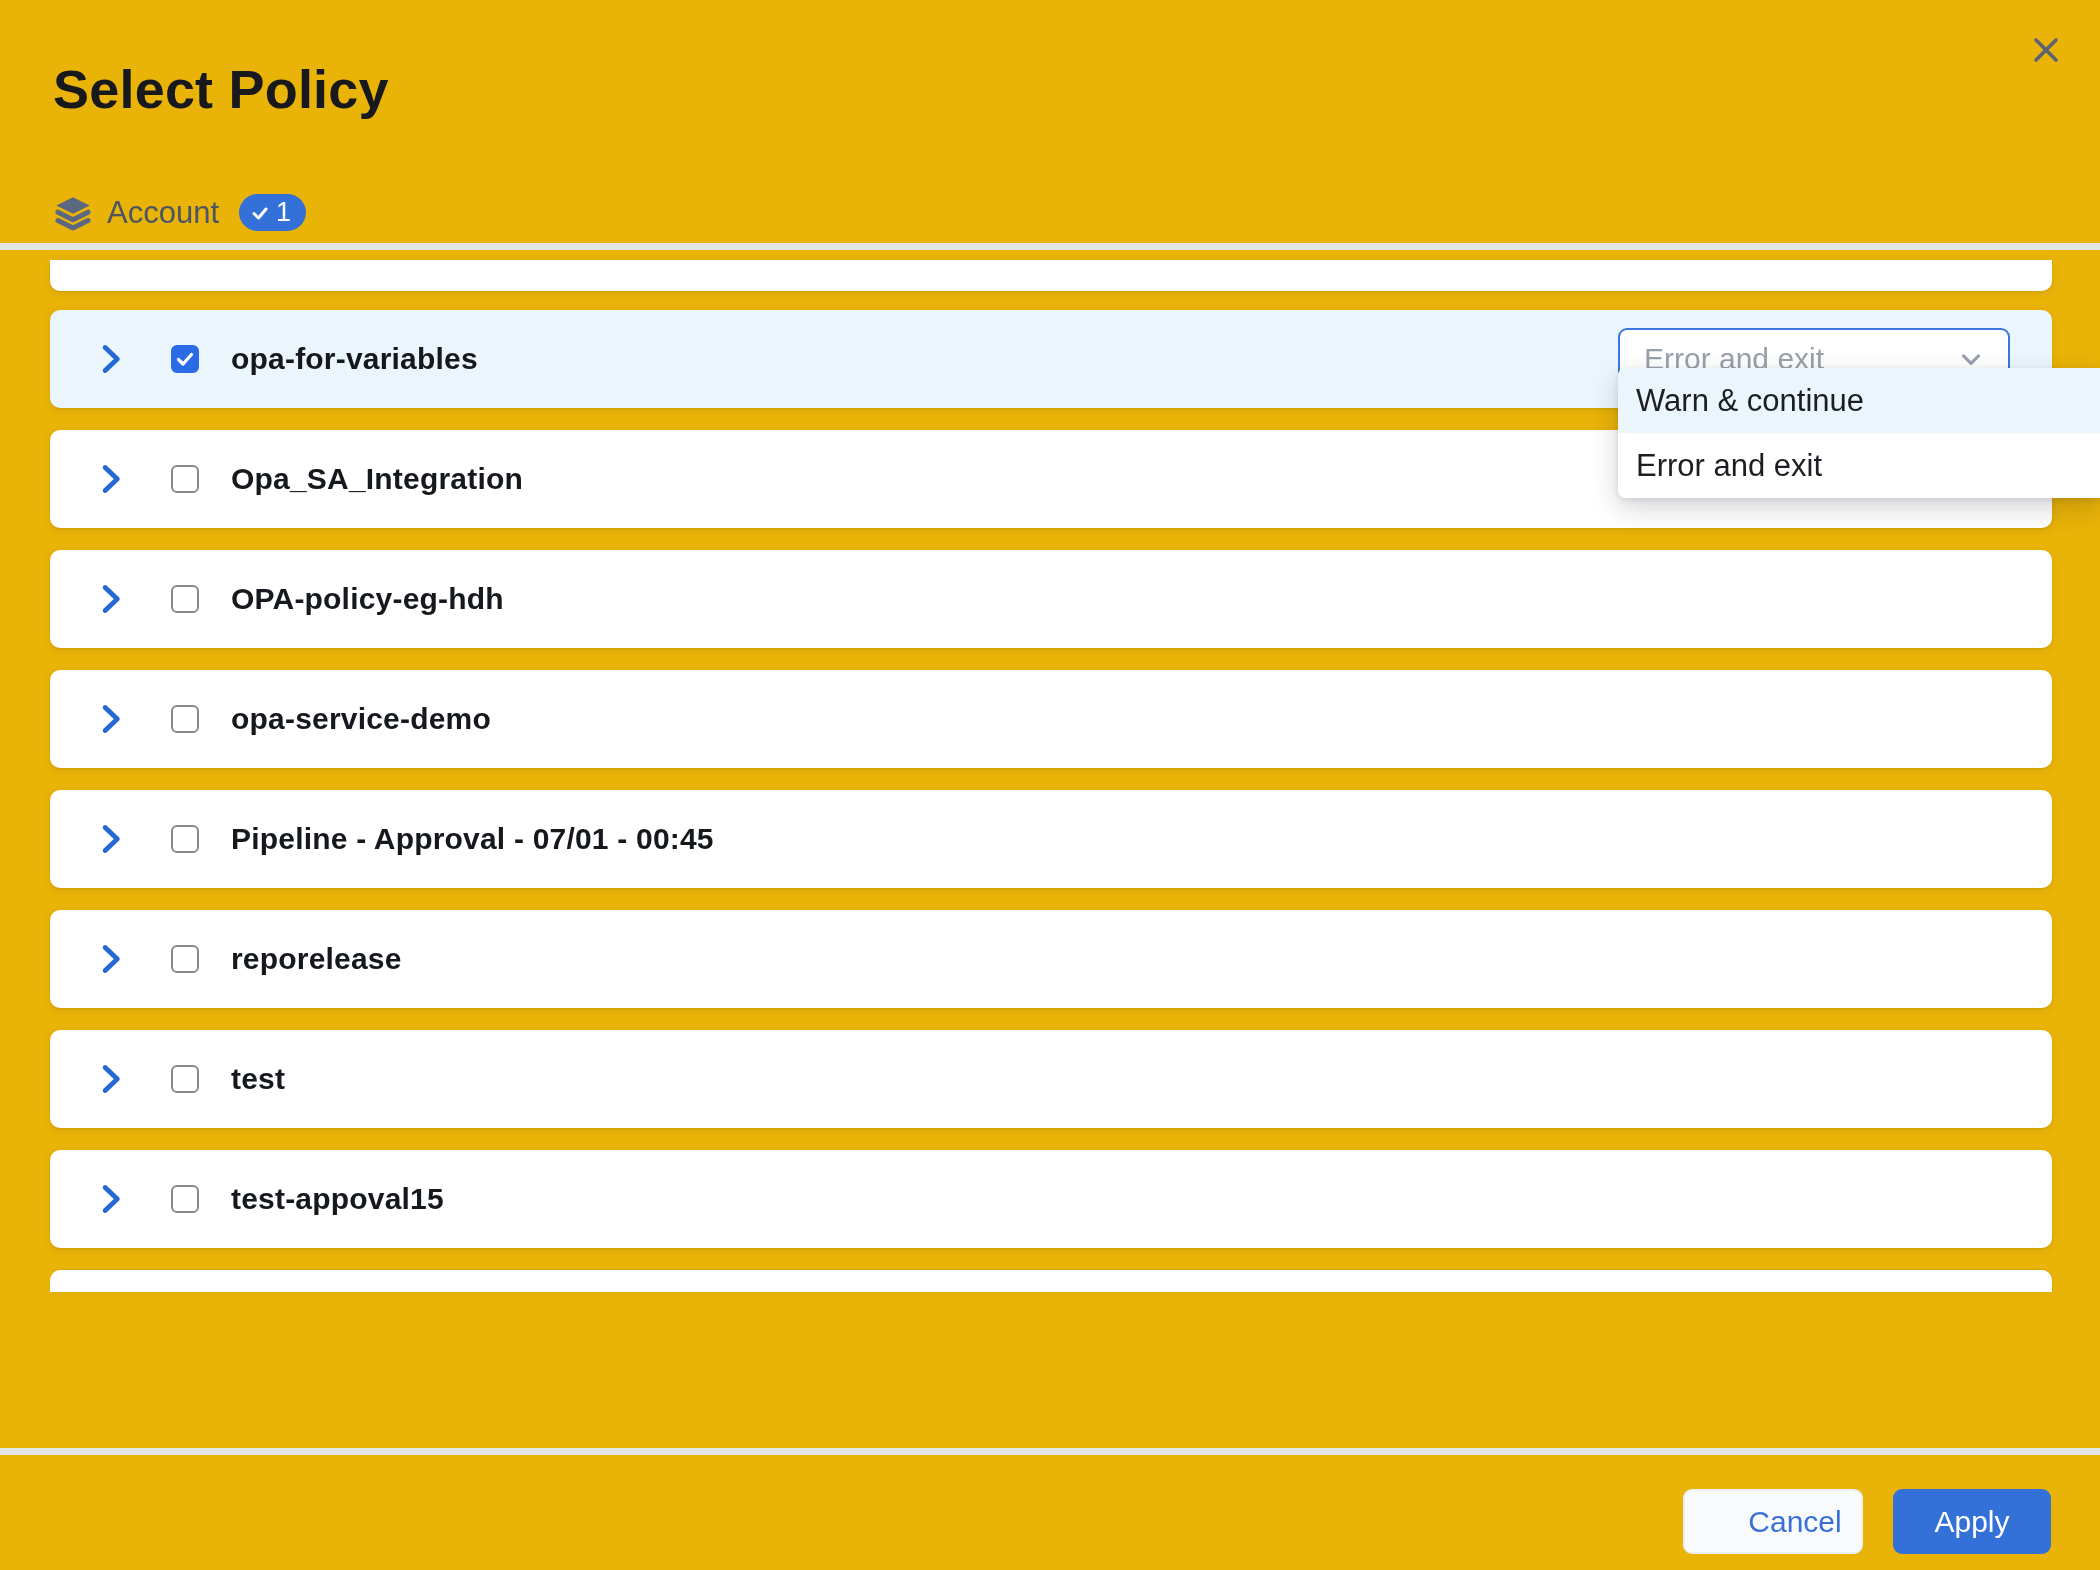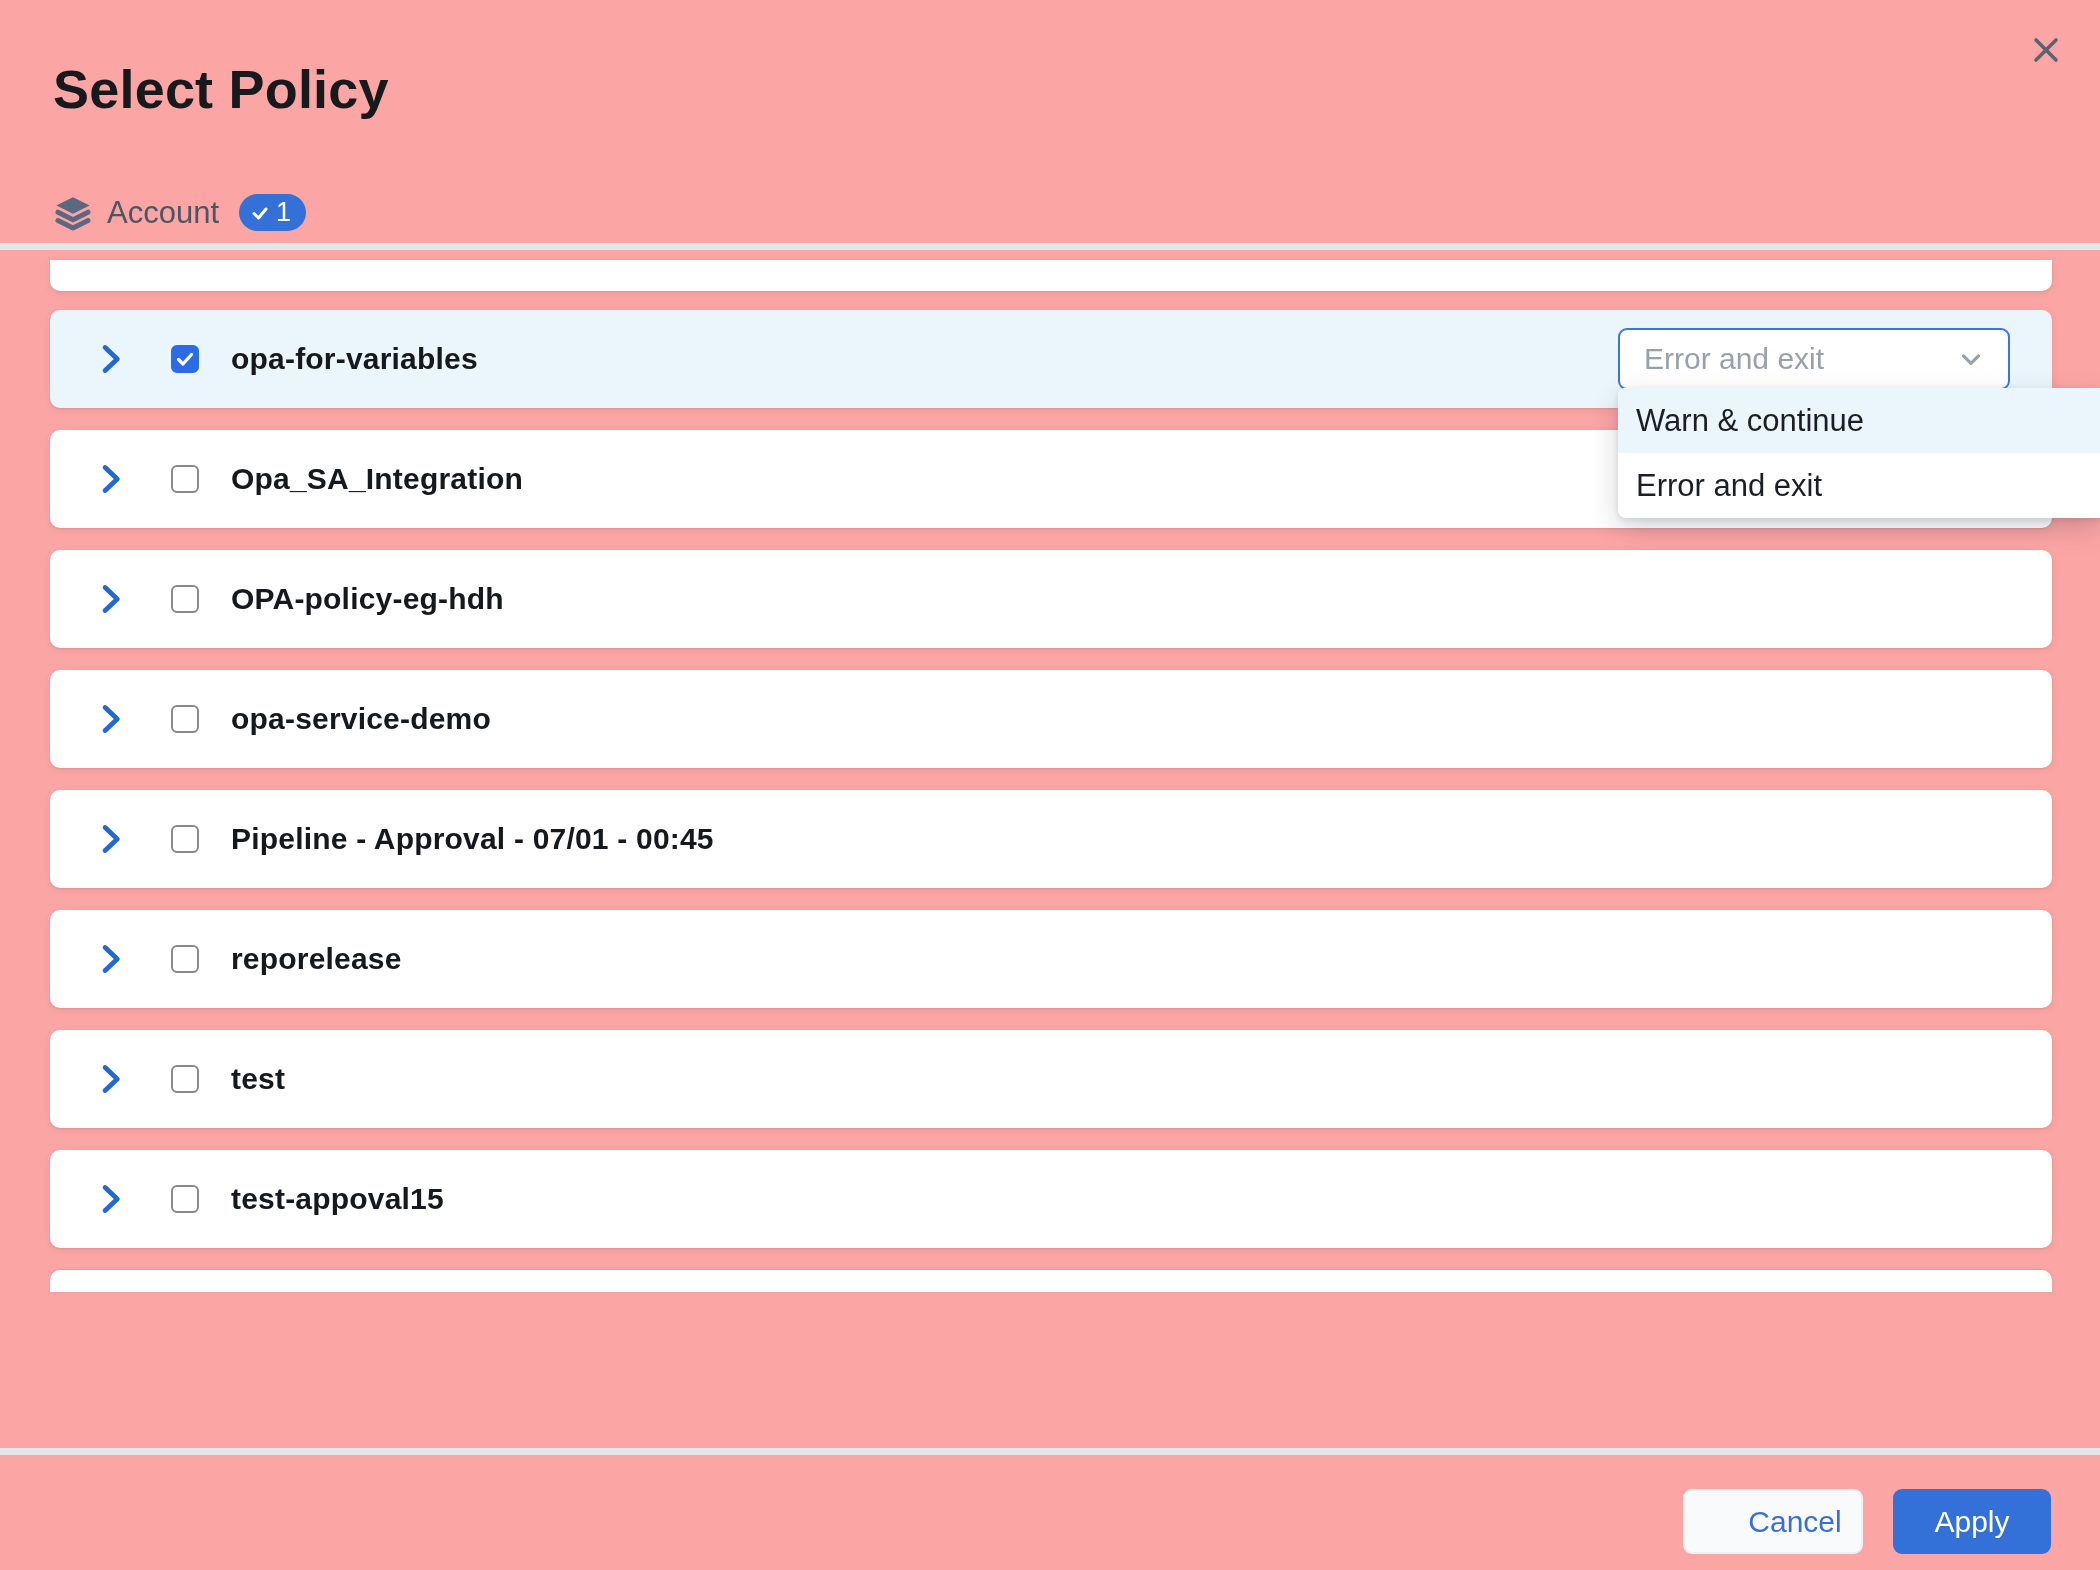--- a/index.html
+++ b/index.html
@@ -11,21 +11,21 @@
     --icon-slate:#5b6373;
     --divider:#e4e5e7;
     --label:#15181c;
     --muted:#98a0ac;
     --select-border:#3b76e0;
     --card-shadow:0 1px 2px rgba(16,24,40,.07), 0 2px 8px rgba(16,24,40,.08);
   }
   *{margin:0;padding:0;box-sizing:border-box;}
   html,body{width:2100px;height:1570px;}
   body{font-family:"Liberation Sans","DejaVu Sans",sans-serif;background:#fff;}
-  .stage{position:relative;width:2100px;height:1570px;background:#fca5a5;overflow:hidden;}
+  .stage{position:relative;width:2100px;height:1570px;background:#eab308;overflow:hidden;}
 
   
   .title{position:absolute;left:53px;top:58px;font-size:54px;font-weight:600;color:#17191d;letter-spacing:.2px;}
   .close{position:absolute;left:2018px;top:22px;width:56px;height:56px;background:none;border:none;cursor:pointer;display:flex;align-items:center;justify-content:center;}
 
   
   .tab{position:absolute;left:53px;top:182px;height:61px;display:flex;align-items:center;gap:14px;cursor:pointer;}
   .tab::after{content:"";position:absolute;left:0;right:-2px;bottom:-6px;height:6px;background:var(--blue);border-radius:4px 4px 0 0;}
   .tab-icon{display:flex;align-items:center;}
   .tab-label{font-size:31px;font-weight:500;color:var(--slate);}
@@ -44,21 +44,21 @@
   .cb svg{display:none;}
   .cb.checked{background:var(--checkbox-blue);border-color:var(--checkbox-blue);}
   .cb.checked svg{display:block;}
   .plabel{font-size:30px;font-weight:700;color:var(--label);letter-spacing:.2px;}
 
   
   .select{position:absolute;right:42px;top:18px;width:392px;height:62px;background:#fff;border:2px solid var(--select-border);border-radius:9px;display:flex;align-items:center;justify-content:space-between;padding:0 22px 0 24px;cursor:pointer;}
   .sel-val{font-size:30px;color:var(--muted);}
 
   
-  .menu{position:absolute;left:1618px;top:388px;width:482px;background:#fff;border-radius:8px 0 0 8px;box-shadow:0 10px 28px rgba(16,24,40,.18),0 2px 6px rgba(16,24,40,.10);z-index:20;overflow:hidden;}
+  .menu{position:absolute;left:1618px;top:368px;width:482px;background:#fff;border-radius:8px 0 0 8px;box-shadow:0 10px 28px rgba(16,24,40,.18),0 2px 6px rgba(16,24,40,.10);z-index:20;overflow:hidden;}
   .menu-item{height:65px;display:flex;align-items:center;padding-left:18px;font-size:31px;color:#1b1e23;cursor:pointer;background:#fff;}
   .menu-item.highlighted{background:var(--highlight);}
 
   
   .footer-divider{position:absolute;left:0;top:1448px;width:2100px;height:7px;background:var(--divider);}
   .btn{position:absolute;top:1489px;height:65px;border-radius:9px;font-size:30px;font-weight:500;cursor:pointer;font-family:inherit;display:flex;align-items:center;justify-content:center;}
   .btn.cancel{left:1683px;width:180px;background:#f8fafc;border:2px solid #eceff4;color:#3a70d6;padding-left:44px;}
   .btn.apply{left:1893px;width:158px;background:var(--blue);border:none;color:#fff;}
 </style>
 </head>

